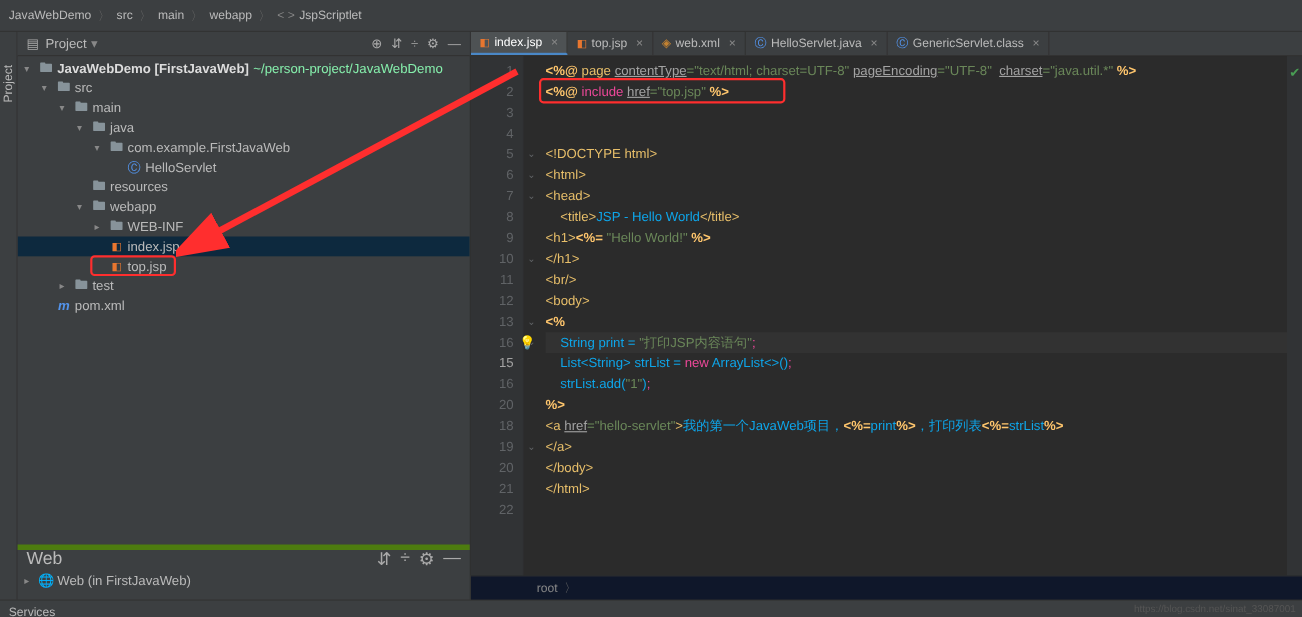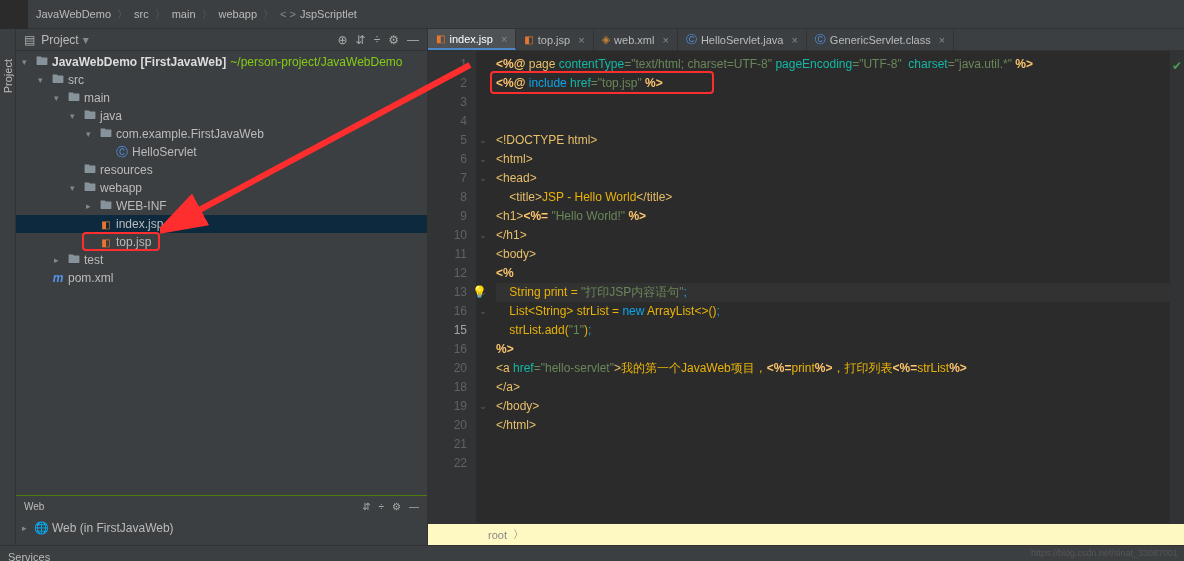--- a/index.html
+++ b/index.html
@@ -1,65 +1,65 @@
 <!DOCTYPE html>
 <html><head>
 <meta charset="utf-8">
 <style>
 * { margin: 0; padding: 0; box-sizing: border-box; font-family: "Segoe UI", Arial, sans-serif; }
 body { background: #2b2b2b; color: #a9b7c6; font-size: 12px; width: 1184px; height: 561px; overflow: hidden; position: relative; }
-.top-bar { height: 22px; background: #3c3f41; border-bottom: 1px solid #323232; display: flex; align-items: center; padding: 14px 8px; gap: 4px; color: #bbb; font-size: 11px; margin-left: 28px; }
+.top-bar { height: 22px; background: #3c3f41; border-bottom: 1px solid #323232; display: flex; align-items: center; padding: 14px 8px; gap: 4px; color: #bbb; font-size: 11px; }
 .top-bar span { cursor: pointer; }
 .top-bar .sep::before { content: "〉"; color: #666; margin: 0 2px; }
 .main { display: flex; height: 516px; }
 .left-strip { width: 16px; background: #3c3f41; border-right: 1px solid #323232; display: flex; align-items: flex-start; justify-content: center; padding-top: 30px; }
 .left-strip .rot { writing-mode: vertical-rl; transform: rotate(180deg); color: #bbb; font-size: 11px; }
 .sidebar { width: 412px; background: #3c3f41; border-right: 1px solid #323232; display: flex; flex-direction: column; position: relative; }
 .sidebar-header { height: 22px; background: #3c3f41; border-bottom: 1px solid #323232; display: flex; align-items: center; padding: 0 8px; gap: 6px; }
 .sidebar-header .title { display: flex; align-items: center; gap: 4px; flex: 1; color: #bbb; }
 .sidebar-header .tool-icons { display: flex; gap: 8px; color: #aaa; font-size: 12px; }
 .tree { flex: 1; overflow: auto; padding-top: 2px; font-size: 12px; }
 .tree-row { display: flex; align-items: center; height: 18px; padding-left: 6px; white-space: nowrap; cursor: pointer; }
 .tree-row.selected { background: #0d293e; }
 .tree-row .arrow { width: 12px; color: #888; font-size: 9px; }
 .tree-row .icon { width: 16px; text-align: center; margin-right: 2px; }
 .tree-row .label { color: #bbb; }
 .tree-row .label.bold { font-weight: bold; color: #ddd; }
-.tree-row .hint { color: #84cc16; margin-left: 4px; }
+.tree-row .hint { color: #86efac; margin-left: 4px; }
 .folder-icon { color: #87939a; }
 .jsp-icon { color: #e8762f; font-size: 10px; }
 .class-icon { color: #5394ec; }
 .xml-icon { color: #c38231; }
 .maven-icon { color: #5394ec; font-style: italic; font-weight: bold; }
 .red-box { position: absolute; border: 2px solid #ff2e2e; border-radius: 4px; pointer-events: none; }
-.sidebar-sub { height: 22px; border-top: 1px solid #4d7c0f; display: flex; align-items: center; padding: 0 8px; justify-content: space-between; color: #bbb; font-size: 10px; text-align: center; }
+.sidebar-sub { height: 22px; border-top: 5px solid #4d7c0f; display: flex; align-items: center; padding: 0 8px; justify-content: space-between; color: #bbb; font-size: 16px; text-align: center; }
 .sidebar-sub .tool-icons { display: flex; gap: 8px; color: #aaa; }
 .editor-area { flex: 1; display: flex; flex-direction: column; background: #2b2b2b; }
 .tabs { height: 22px; background: #3c3f41; border-bottom: 1px solid #323232; display: flex; align-items: stretch; font-size: 11px; }
 .tab { display: flex; align-items: center; padding: 0 8px; gap: 4px; border-right: 1px solid #323232; color: #bbb; cursor: pointer; }
 .tab.active { background: #4e5254; color: #fff; border-bottom: 2px solid #4a88c7; }
 .tab .close { color: #888; margin-left: 4px; font-size: 11px; }
 .editor { flex: 1; display: flex; background: #2b2b2b; font-family: "Menlo", "Consolas", monospace; font-size: 12px; line-height: 19px; position: relative; }
 .gutter { width: 48px; background: #313335; text-align: right; color: #606366; padding: 4px 8px 0 0; border-right: 1px solid #313335; }
 .gutter .ln { height: 19px; }
 .gutter .ln.cur { color: #a4a3a3; }
 .fold-col { width: 14px; background: #2b2b2b; padding-top: 4px; }
 .fold-col .m { height: 19px; color: #606366; font-size: 9px; text-align: center; }
 .code { flex: 1; padding: 4px 0 0 6px; position: relative; }
 .code-line { height: 19px; white-space: pre; }
 .code-line.cur { background: #323232; }
-.k-orange { color: #0ea5e9; }
+.k-orange { color: #ec4899; }
 .k-yellow { color: #ffc66d; font-weight: bold; }
 .k-green { color: #6a8759; }
 .k-tag { color: #e8bf6a; }
-.k-attr { color: #14b8a6; }
-.k-white { color: #eab308; text-align: center; }
+.k-attr { color: #a3a3a3; text-decoration: underline; }
+.k-white { color: #0ea5e9; text-align: center; }
 .bulb { position: absolute; left: -18px; color: #f0a732; }
 .editor-right { width: 14px; background: #313335; padding-top: 6px; text-align: center; color: #499c54; }
-.crumb-bar { height: 22px; background: #fef9c3; border-top: 1px solid #323232; display: flex; align-items: center; padding-left: 60px; color: #888; font-size: 11px; }
+.crumb-bar { height: 22px; background: #0f172a; border-top: 1px solid #323232; display: flex; align-items: center; padding-left: 60px; color: #888; font-size: 11px; }
 .bottom-bar { height: 22px; background: #3c3f41; border-top: 1px solid #323232; display: flex; align-items: center; padding: 0 8px; color: #bbb; font-size: 11px; justify-content: space-between; }
 .watermark { position: absolute; right: 6px; bottom: 3px; color: #555; font-size: 9px; }
 svg.arrow-svg { position: absolute; pointer-events: none; z-index: 50; }
 </style>
 </head>
 <body>
 
 <div class="top-bar">
   <span>JavaWebDemo</span>
   <span class="sep"></span>
@@ -261,20 +261,21 @@
           <div class="code-line"><span class="k-yellow">&lt;%@ </span><span class="k-tag">page</span> <span class="k-attr">contentType</span><span class="k-green">="text/html; charset=UTF-8"</span> <span class="k-attr">pageEncoding</span><span class="k-green">="UTF-8"</span>  <span class="k-attr">charset</span><span class="k-green">="java.util.*"</span> <span class="k-yellow">%&gt;</span></div>
           <div class="code-line" style="position: relative;"><span class="k-yellow">&lt;%@ </span><span class="k-orange">include</span> <span class="k-attr">href</span><span class="k-green">="top.jsp"</span> <span class="k-yellow">%&gt;</span><div class="red-box" style="left: -6px; top: -3px; width: 224px; height: 23px;"></div></div>
           <div class="code-line"></div>
           <div class="code-line"></div>
           <div class="code-line"><span class="k-tag">&lt;!DOCTYPE html&gt;</span></div>
           <div class="code-line"><span class="k-tag">&lt;html&gt;</span></div>
           <div class="code-line"><span class="k-tag">&lt;head&gt;</span></div>
           <div class="code-line">    <span class="k-tag">&lt;title&gt;</span><span class="k-white">JSP - Hello World</span><span class="k-tag">&lt;/title&gt;</span></div>
           <div class="code-line"><span class="k-tag">&lt;h1&gt;</span><span class="k-yellow">&lt;%=</span> <span class="k-green">"Hello World!"</span> <span class="k-yellow">%&gt;</span></div>
           <div class="code-line"><span class="k-tag">&lt;/h1&gt;</span></div>
+          <div class="code-line"><span class="k-tag">&lt;br/&gt;</span></div>
           <div class="code-line"><span class="k-tag">&lt;body&gt;</span></div>
           <div class="code-line"><span class="k-yellow">&lt;%</span></div>
           <div class="code-line cur"><span class="bulb">💡</span>    <span class="k-white">String print = </span><span class="k-green">"打印JSP内容语句"</span><span class="k-orange">;</span></div>
           <div class="code-line">    <span class="k-white">List&lt;String&gt; strList = </span><span class="k-orange">new</span> <span class="k-white">ArrayList&lt;&gt;()</span><span class="k-orange">;</span></div>
           <div class="code-line">    <span class="k-white">strList.add(</span><span class="k-green">"1"</span><span class="k-white">)</span><span class="k-orange">;</span></div>
           <div class="code-line"><span class="k-yellow">%&gt;</span></div>
           <div class="code-line"><span class="k-tag">&lt;a </span><span class="k-attr">href</span><span class="k-green">="hello-servlet"</span><span class="k-tag">&gt;</span><span class="k-white">我的第一个JavaWeb项目，</span><span class="k-yellow">&lt;%=</span><span class="k-white">print</span><span class="k-yellow">%&gt;</span><span class="k-white">，打印列表</span><span class="k-yellow">&lt;%=</span><span class="k-white">strList</span><span class="k-yellow">%&gt;</span></div>
           <div class="code-line"><span class="k-tag">&lt;/a&gt;</span></div>
           <div class="code-line"><span class="k-tag">&lt;/body&gt;</span></div>
           <div class="code-line"><span class="k-tag">&lt;/html&gt;</span></div>

